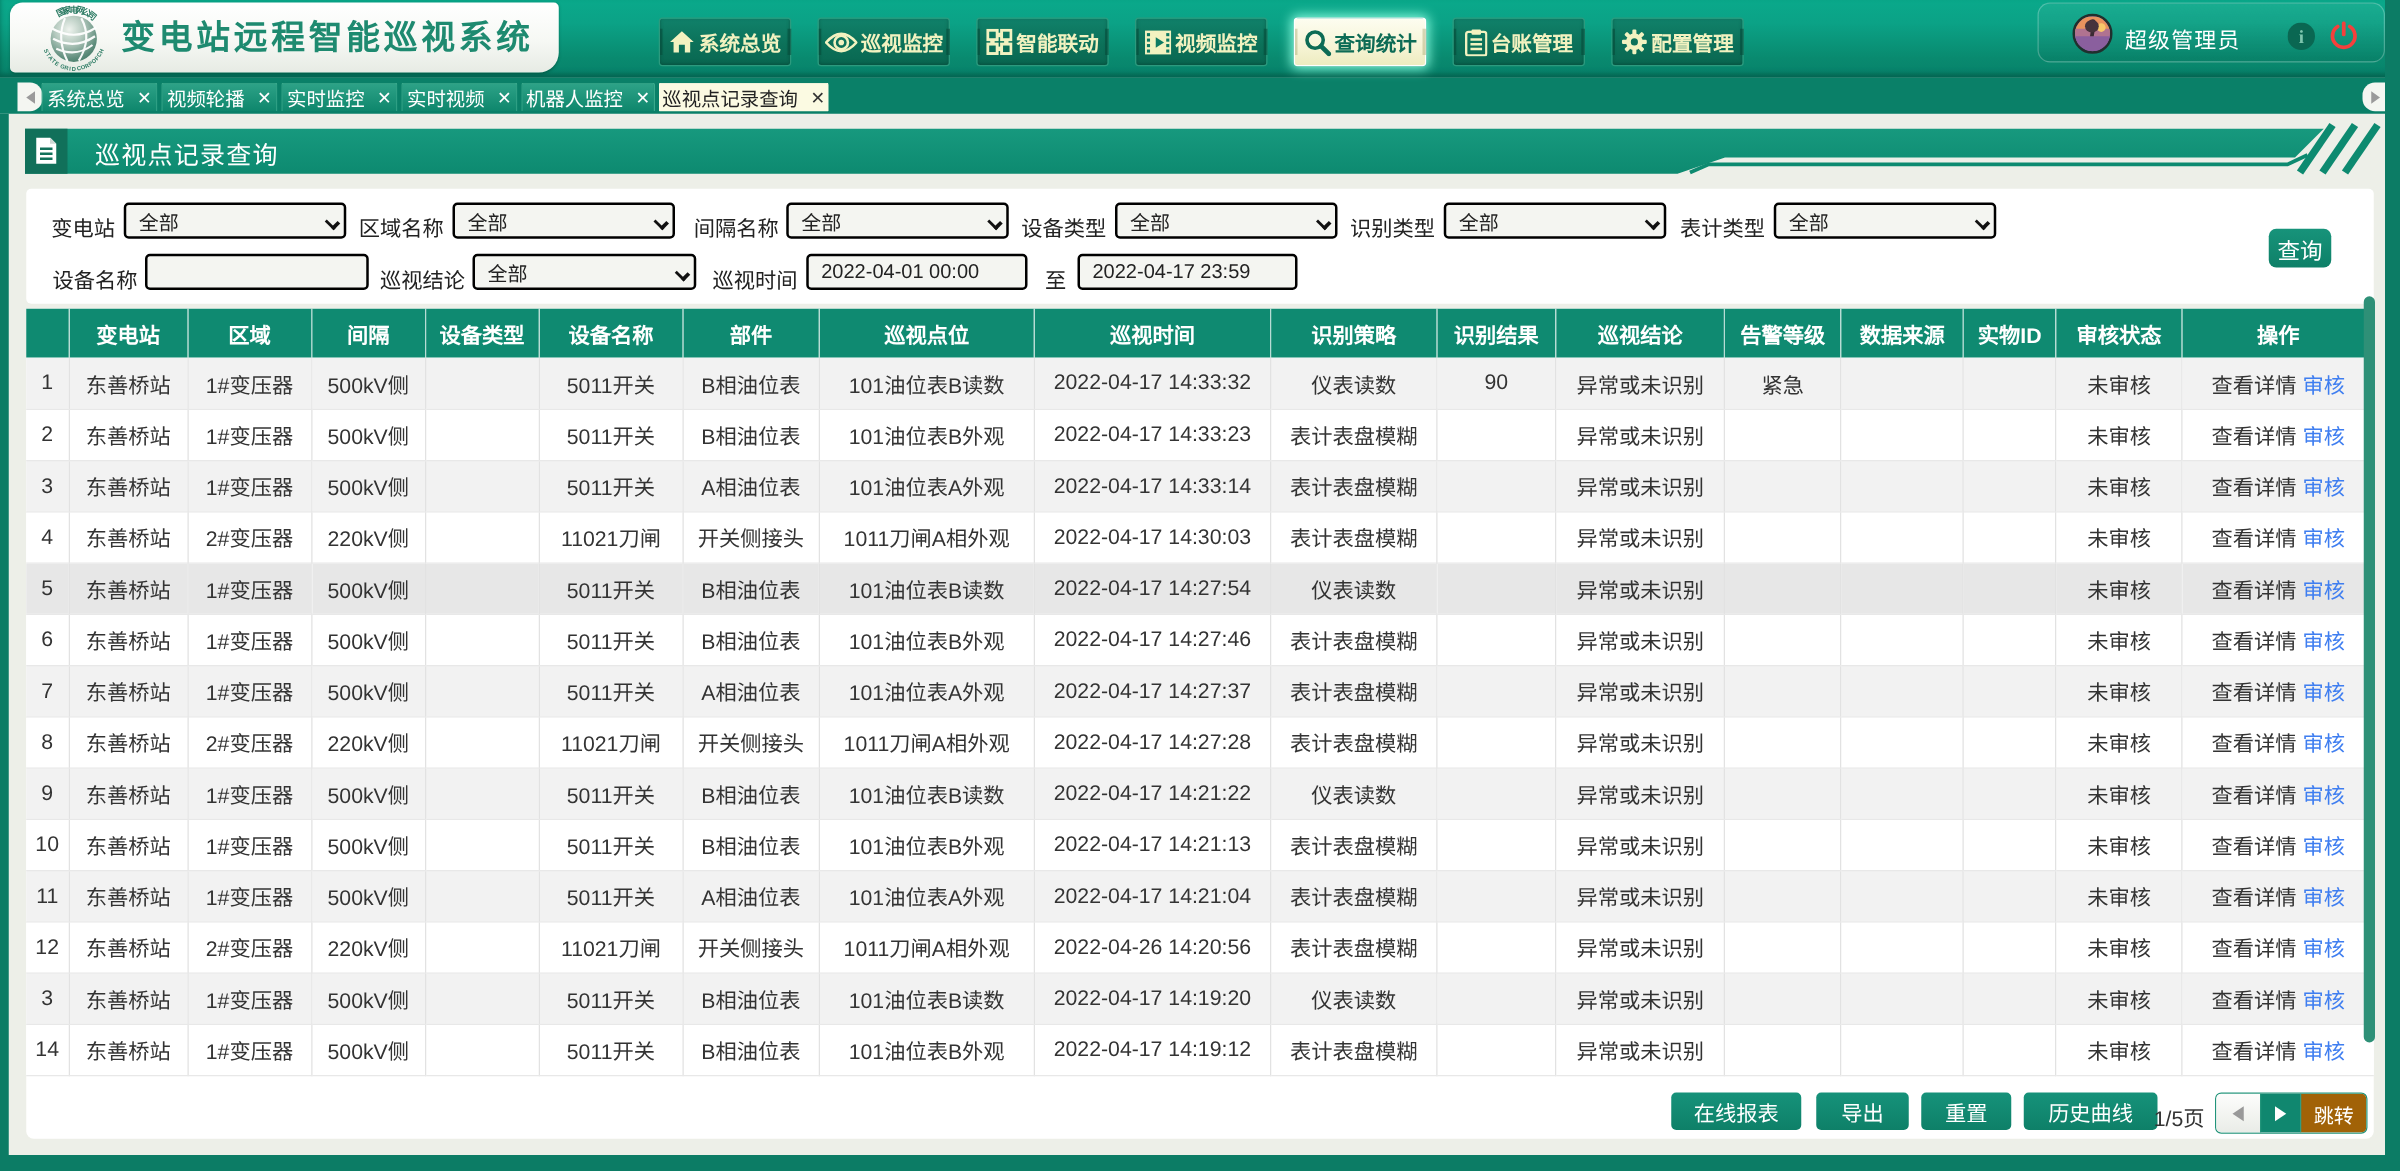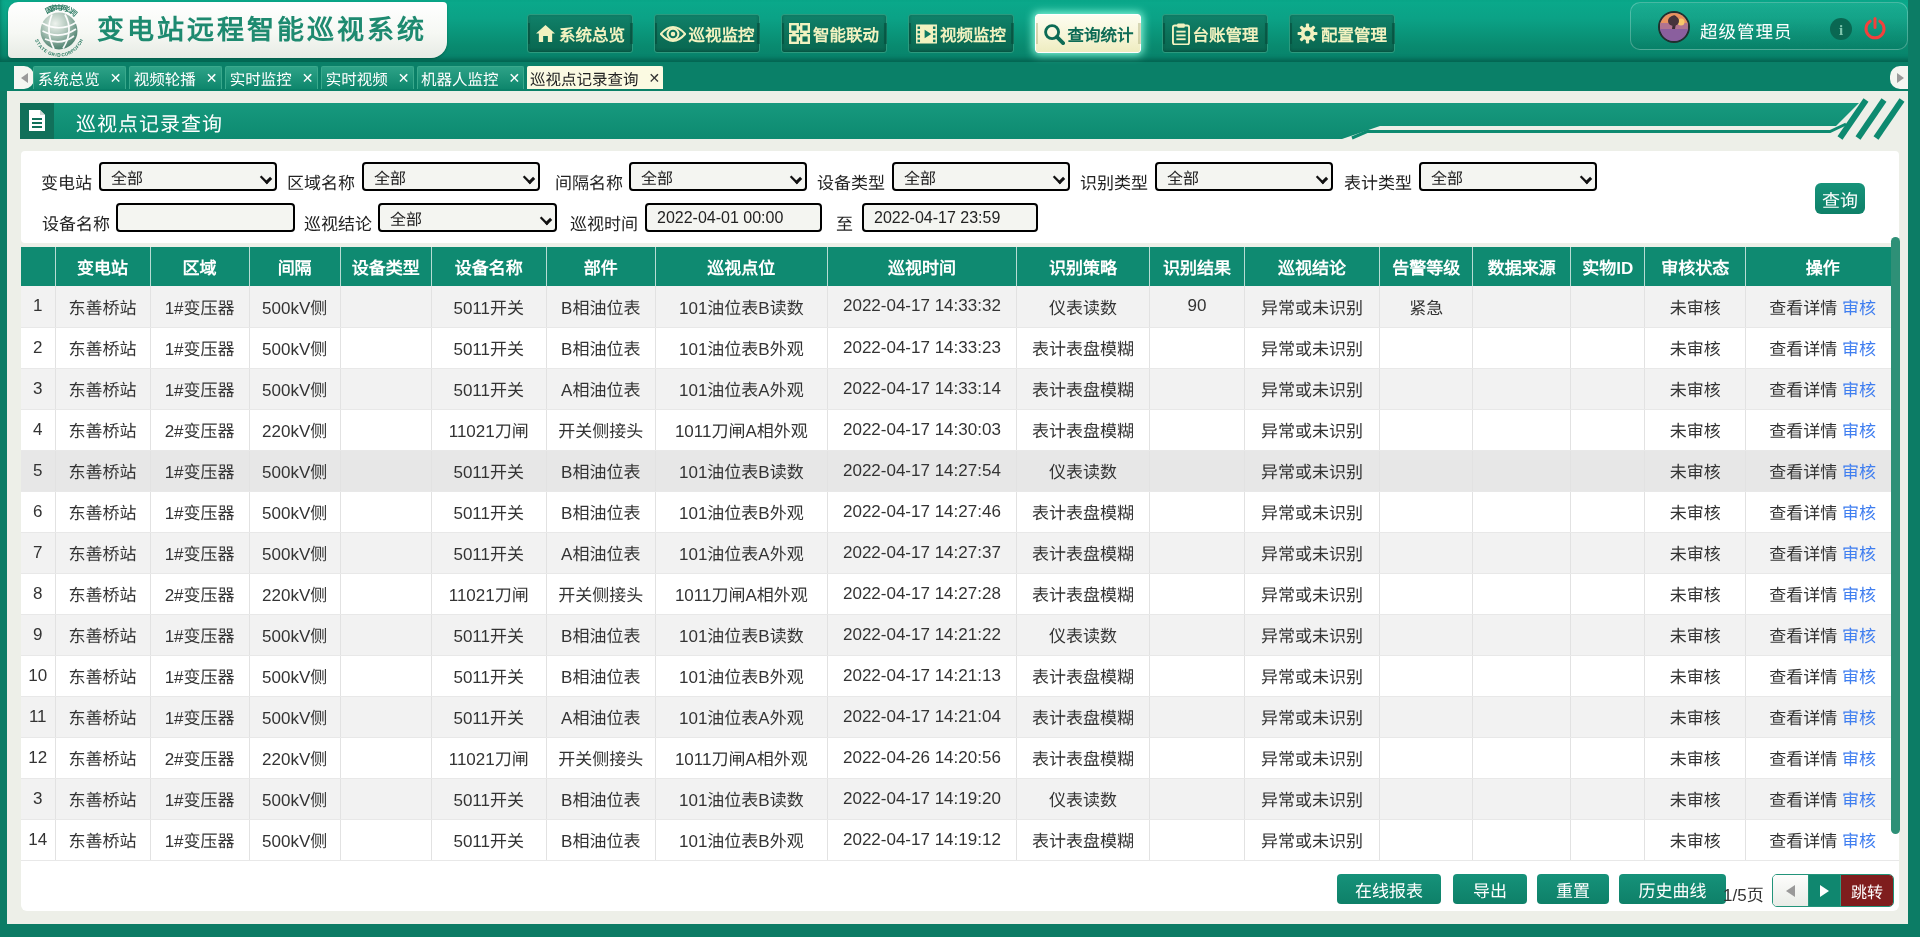--- a/index.html
+++ b/index.html
@@ -89,21 +89,21 @@
   .blue { color:#3f7ef0; }
   
   #tfoot { position:absolute; left:0px; top:613px; width:1878px; height:51px; background:#fff; border-radius:0 0 6px 6px; }
   #total { position:absolute; left:21px; top:17px; font-size:17px; color:#333; }
   .fbtn { position:absolute; top:27px; height:30px; border-radius:4px; background:linear-gradient(to bottom,#16927a,#0e8068);
     color:#fff; font-size:17px; display:flex; align-items:center; justify-content:center;margin-left:14px; }
   #pageinfo { position:absolute; left:1723px; top:881px; font-size:17px; color:#333; }
   #pager { position:absolute; left:1772px; top:874px; width:122px; height:33px; border-radius:5px; overflow:hidden; display:flex; border:1px solid #22947a; }
   #pgL { width:35px; height:31px; background:linear-gradient(to bottom,#fdfdfc,#e9ece7); display:flex; align-items:center; justify-content:center; }
   #pgR { width:32px; height:31px; background:#10876f; display:flex; align-items:center; justify-content:center; border-left:1px solid #22947a; }
-  #pgJ { width:53px; height:31px; background:#7f1d1d; color:#fff; font-size:16px; display:flex; align-items:center; justify-content:center; border-left:1px solid #2f9c82; }
+  #pgJ { width:53px; height:31px; background:#a16207; color:#fff; font-size:16px; display:flex; align-items:center; justify-content:center; border-left:1px solid #2f9c82; }
   .ptri { width:0; height:0; border-style:solid; }
 
   #thumb { position:absolute; left:1891px; top:237px; width:9px; height:597px; border-radius:5px; background:#2e9077; }
 </style>
 </head>
 <body>
 
   <div id="header"></div>
   <div id="logoPanel"></div>
   <svg id="logoGlobe" style="position:absolute;left:30px;top:3px" width="58" height="55" viewBox="0 0 58 55">

